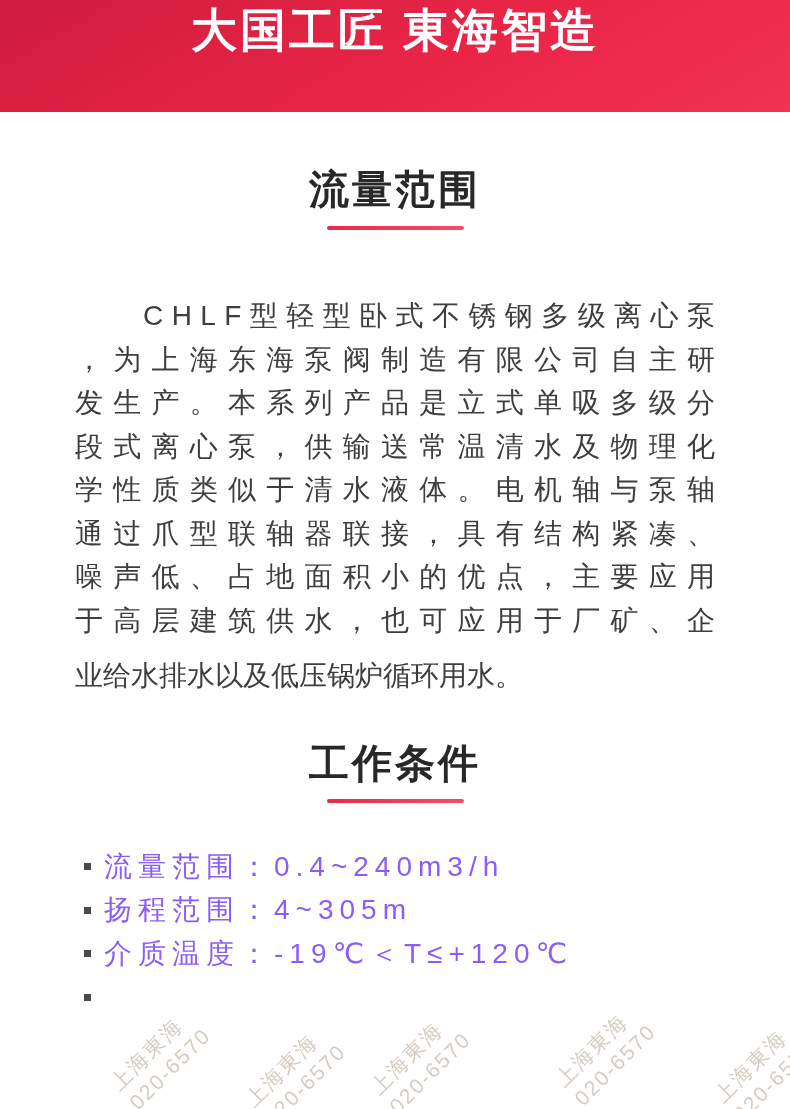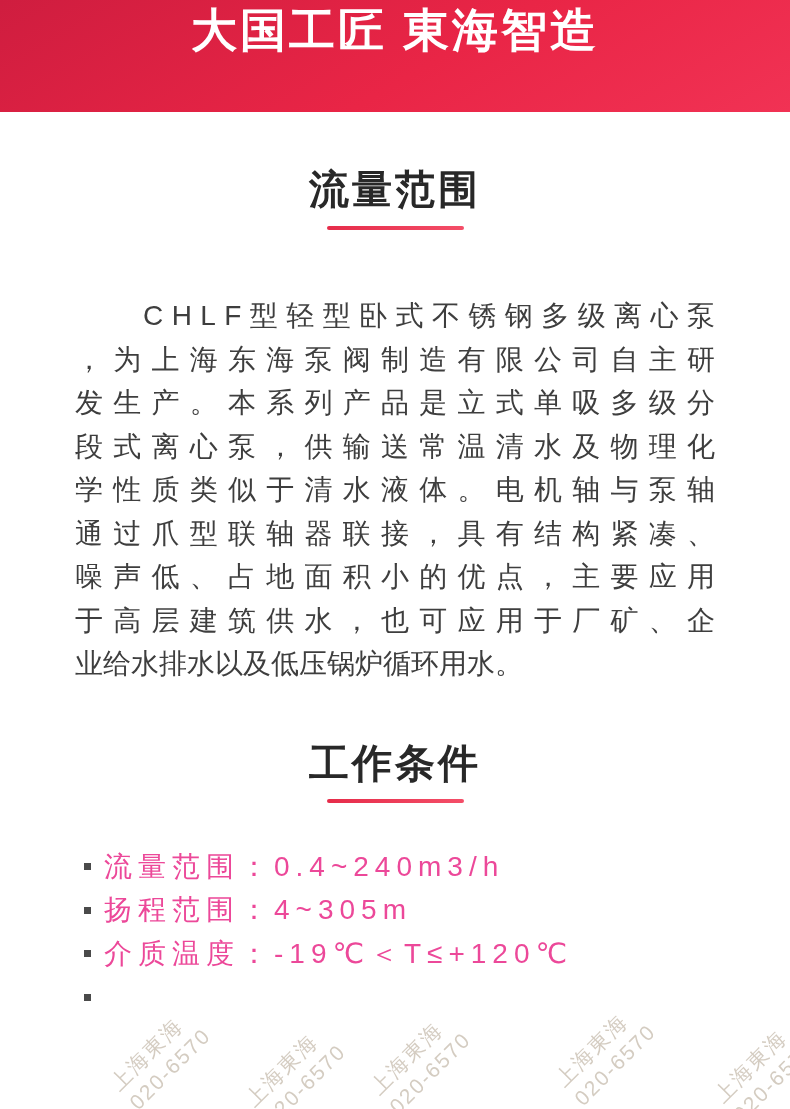--- a/index.html
+++ b/index.html
@@ -29,25 +29,25 @@
   }
   .underline-overview{top:226px;}
   .underline-conditions{top:799px;}
   
   .paragraph{
     position:absolute;left:75px;top:294px;width:640px;
     font-size:28px;line-height:43.5px;color:#3e3e3e;
   }
   .pline[data-justify]{display:flex;justify-content:space-between;}
   .pline.indent{padding-left:68px;}
-  .pline.last{letter-spacing:0;}
+  .pline.last{letter-spacing:0;margin-top:12px;}
   
   .cond-list{
     position:absolute;left:84px;top:845px;width:660px;
-    font-size:28px;color:#ec4899;
+    font-size:28px;color:#8b5cf6;
   }
   .cond-item{display:flex;align-items:center;height:43.5px;letter-spacing:6px;}
   .bullet{
     width:7px;height:7px;background:#4a4a4a;margin-right:13px;flex:none;
   }
   
   .watermark{
     position:absolute;transform:rotate(-45deg);transform-origin:center;
     color:rgba(185,173,155,0.62);font-size:21px;letter-spacing:2px;
     line-height:27px;white-space:nowrap;text-align:left;pointer-events:none;

